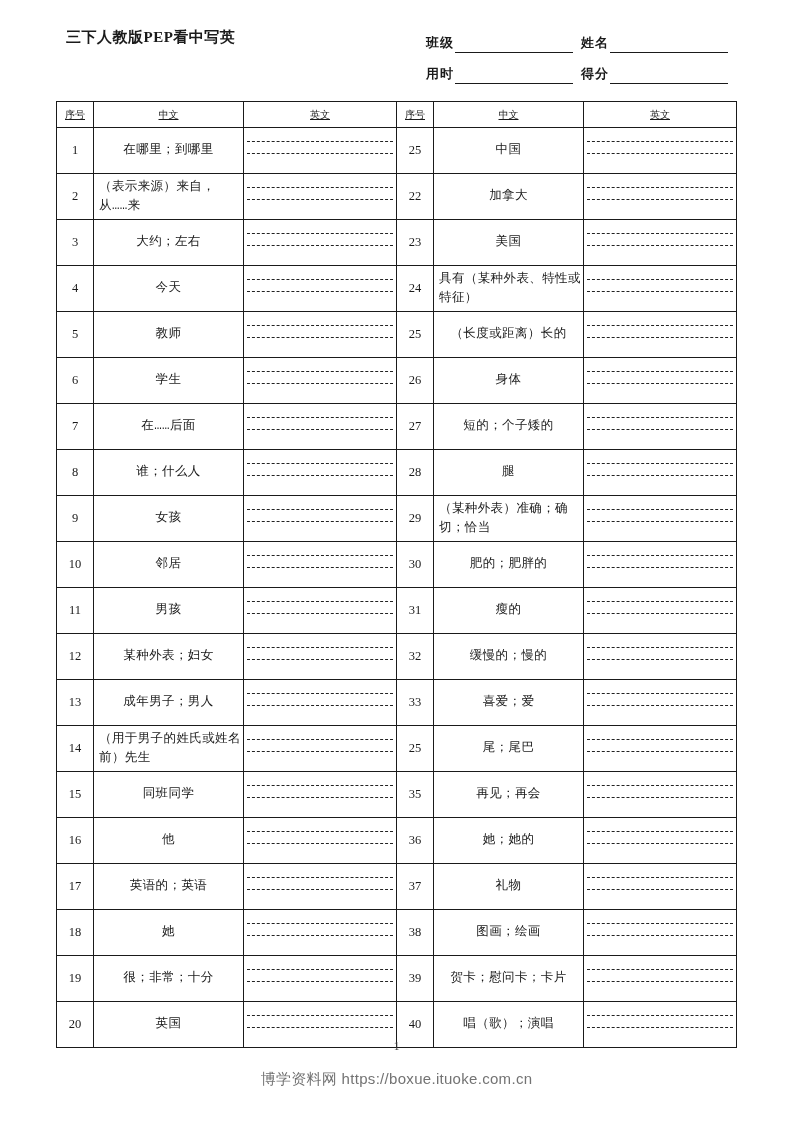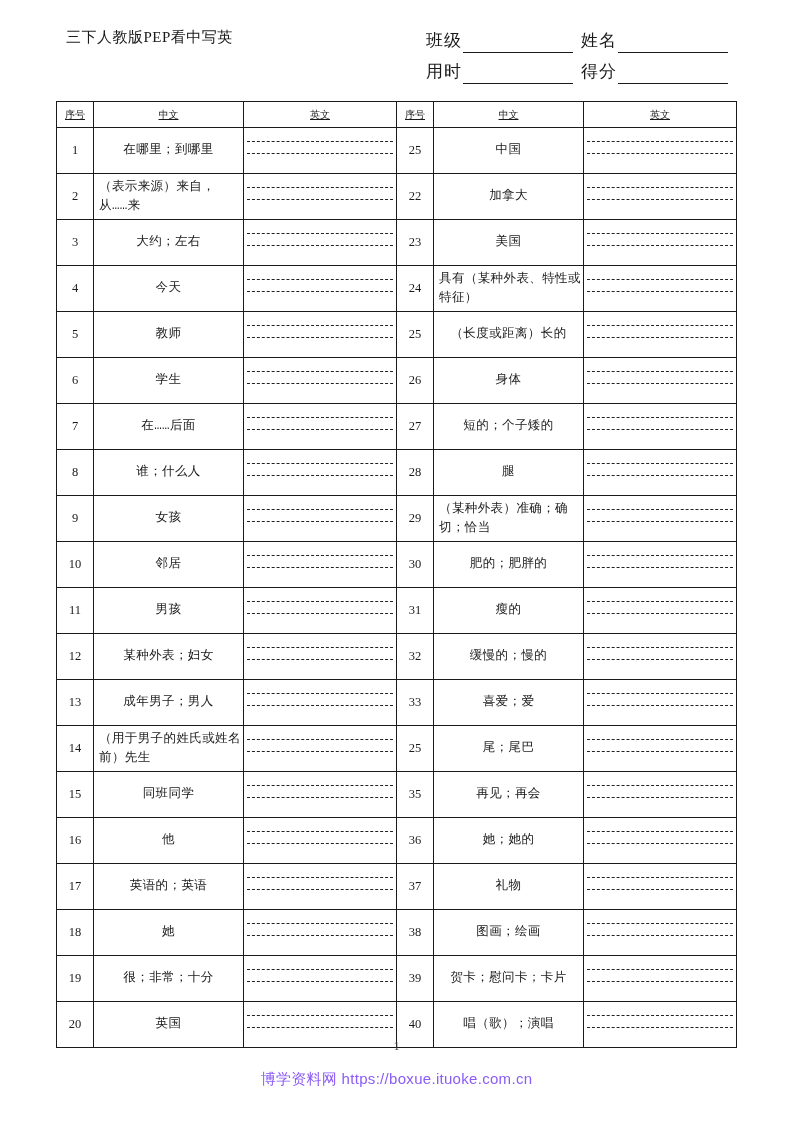--- a/index.html
+++ b/index.html
@@ -29,21 +29,21 @@
     left: 56px;
     top: 22px;
     width: 680px;
     height: 62px;
   }
   .doc-title {
     position: absolute;
     left: 10px;
     top: 6px;
     font-size: 15px;
-    font-weight: normal;
+    font-weight: bold;
     letter-spacing: 0.5px;
     white-space: nowrap;
     font-family: "Liberation Serif", "DejaVu Serif", serif;
   }
 
   .meta-grid {
     position: absolute;
     right: 0;
     top: 0;
     width: 310px;
@@ -52,22 +52,22 @@
     display: flex;
     align-items: flex-end;
     height: 31px;
   }
   .meta-field {
     display: flex;
     align-items: flex-end;
     width: 155px;
   }
   .meta-label {
-    font-size: 17px;
-    font-weight: normal;
+    font-size: 13px;
+    font-weight: bold;
     white-space: nowrap;
     letter-spacing: 1px;
     padding-bottom: 1px;
   }
   .meta-blank {
     flex: 1;
     border-bottom: 1.4px solid #1a1a1a;
     height: 13px;
     margin-left: 1px;
     margin-right: 8px;
@@ -152,21 +152,21 @@
     color: #3a3a3a;
     font-family: "Liberation Serif", "DejaVu Serif", serif;
   }
   .watermark {
     position: absolute;
     left: 0;
     right: 0;
     top: 1070px;
     text-align: center;
     font-size: 15px;
-    color: #8b5cf6;
+    color: #737373;
     letter-spacing: 0.3px;
     font-family: "Liberation Sans", "DejaVu Sans", sans-serif;
   }
 </style>
 </head>
 <body>
 
 <div class="page">
 
   <div class="header">

